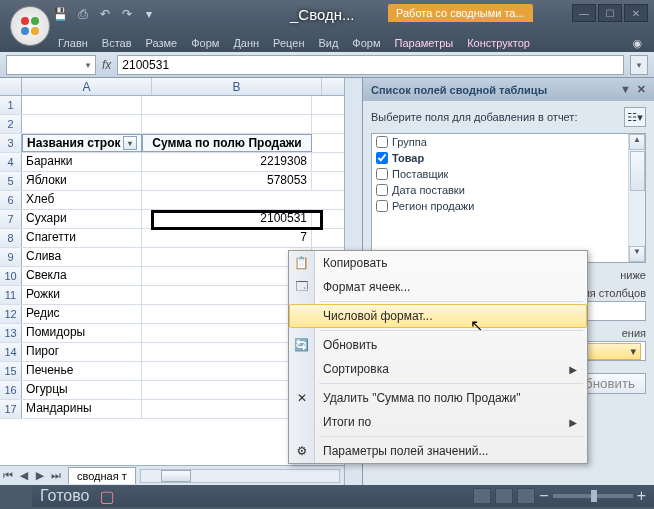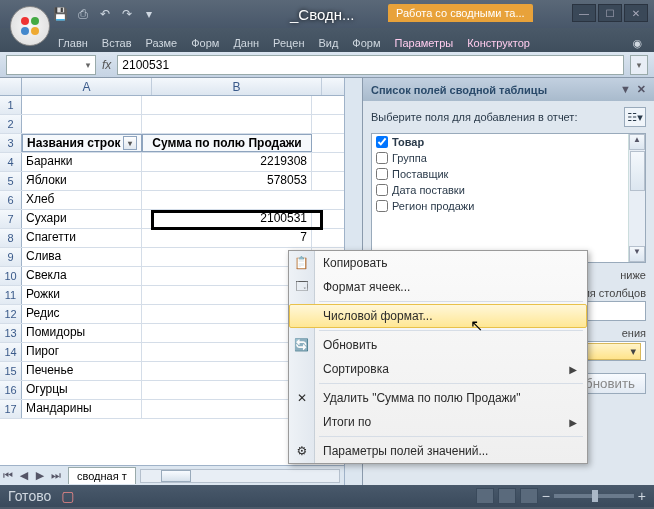--- a/index.html
+++ b/index.html
@@ -50,21 +50,21 @@
 
 
 .sheet-tabs { height: 20px; background: #dce6f0; border-top: 1px solid #9fb2c8; display: flex; align-items: center; font-size: 11px; }
 .nav-btn { width: 16px; text-align: center; color: #556; }
 .sheet-tab { background: #fff; padding: 2px 8px; border: 1px solid #9aa; border-bottom: none; margin-left: 4px; }
 .hscroll { flex: 1; margin: 0 4px; height: 14px; background: #e8eef5; border: 1px solid #b5c0cd; position: relative; }
 .hscroll-thumb { position: absolute; left: 20px; width: 30px; height: 12px; background: linear-gradient(#f8fbff,#d8e2ec); border: 1px solid #9ab; }
 
 .vscroll-grid { width: 18px; background: #dce6f0; border-left: 1px solid #9fb2c8; }
 
-.statusbar { height: 22px; background: linear-gradient(#49596b, #3a4a5c); color: #d0d8e0; font-size: 14px; display: flex; align-items: center; padding: 0 8px; gap: 10px; }
+.statusbar { height: 22px; background: linear-gradient(#49596b, #3a4a5c); color: #d0d8e0; font-size: 16px; display: flex; align-items: center; padding: 0 8px; gap: 10px; margin-left: 32px; }
 .status-right { margin-left: auto; display: flex; gap: 4px; align-items: center; }
 .view-btn { width: 18px; height: 16px; background: #5a6a7c; border: 1px solid #3a4a5c; }
 .zoom-slider { width: 80px; height: 4px; background: #6a7a8c; position: relative; }
 .zoom-thumb { position: absolute; left: 38px; top: -4px; width: 6px; height: 12px; background: #aab8c8; }
 
 
 .fieldlist { flex: 1; background: #dfe7ef; border-left: 1px solid #8a9aac; display: flex; flex-direction: column; font-size: 11px; color: #2a3a4a; position: relative; }
 .fl-title { background: linear-gradient(#c2d0e0, #a8bacc); padding: 5px 8px; font-weight: bold; color: #2a4a6a; display: flex; align-items: center; }
 .fl-title-controls { margin-left: auto; display: flex; gap: 6px; color: #556; }
 .fl-prompt { padding: 6px 8px; display: flex; align-items: center; }
@@ -260,27 +260,27 @@
           <span>▼</span>
           <span>✕</span>
         </span>
     </div>
     <div class="fl-prompt">
       <span>Выберите поля для добавления в отчет:</span>
       <span class="fl-layout-btn">☷▾</span>
     </div>
     <div class="fl-fields">
       <div id="flfields">
+          <div class="fl-field">
+            <input type="checkbox" style="">
+            <label>Группа</label>
+          </div>
           <div class="fl-field checked">
             <input type="checkbox" checked="" style="">
             <label>Товар</label>
-          </div>
-          <div class="fl-field">
-            <input type="checkbox" style="">
-            <label>Группа</label>
           </div>
           <div class="fl-field">
             <input type="checkbox" style="">
             <label>Поставщик</label>
           </div>
           <div class="fl-field">
             <input type="checkbox" style="">
             <label>Дата поставки</label>
           </div>
           <div class="fl-field">

